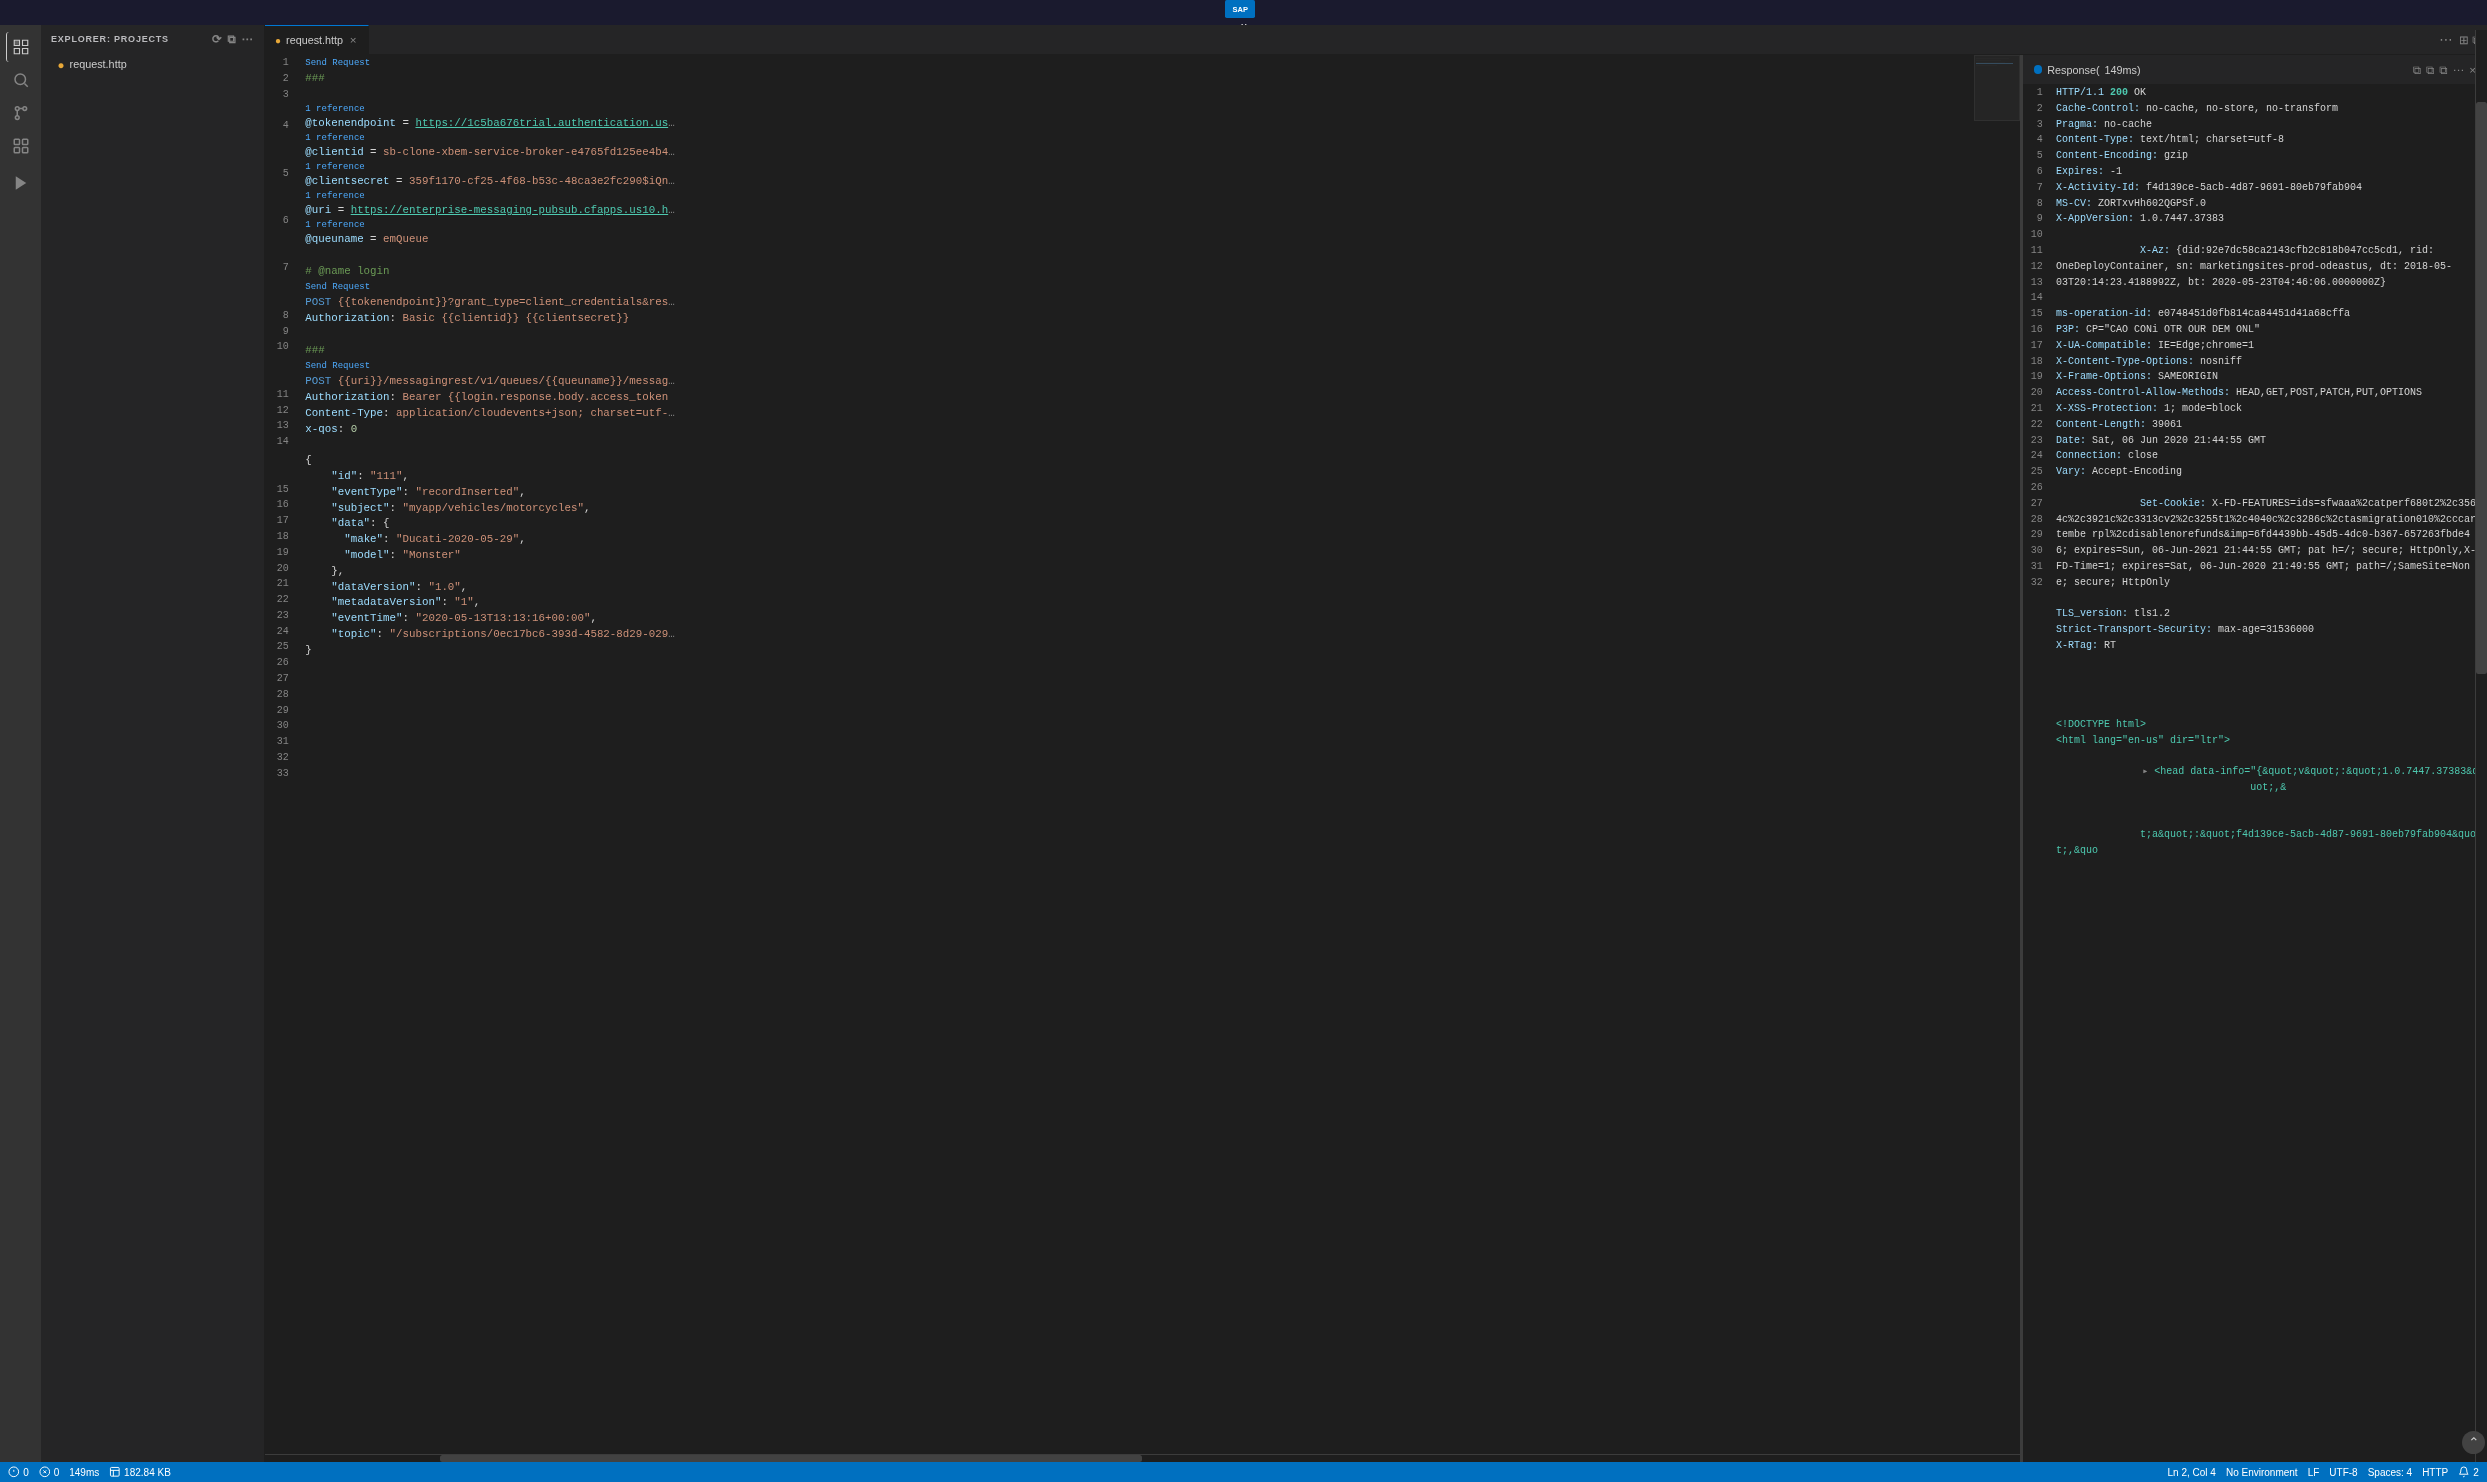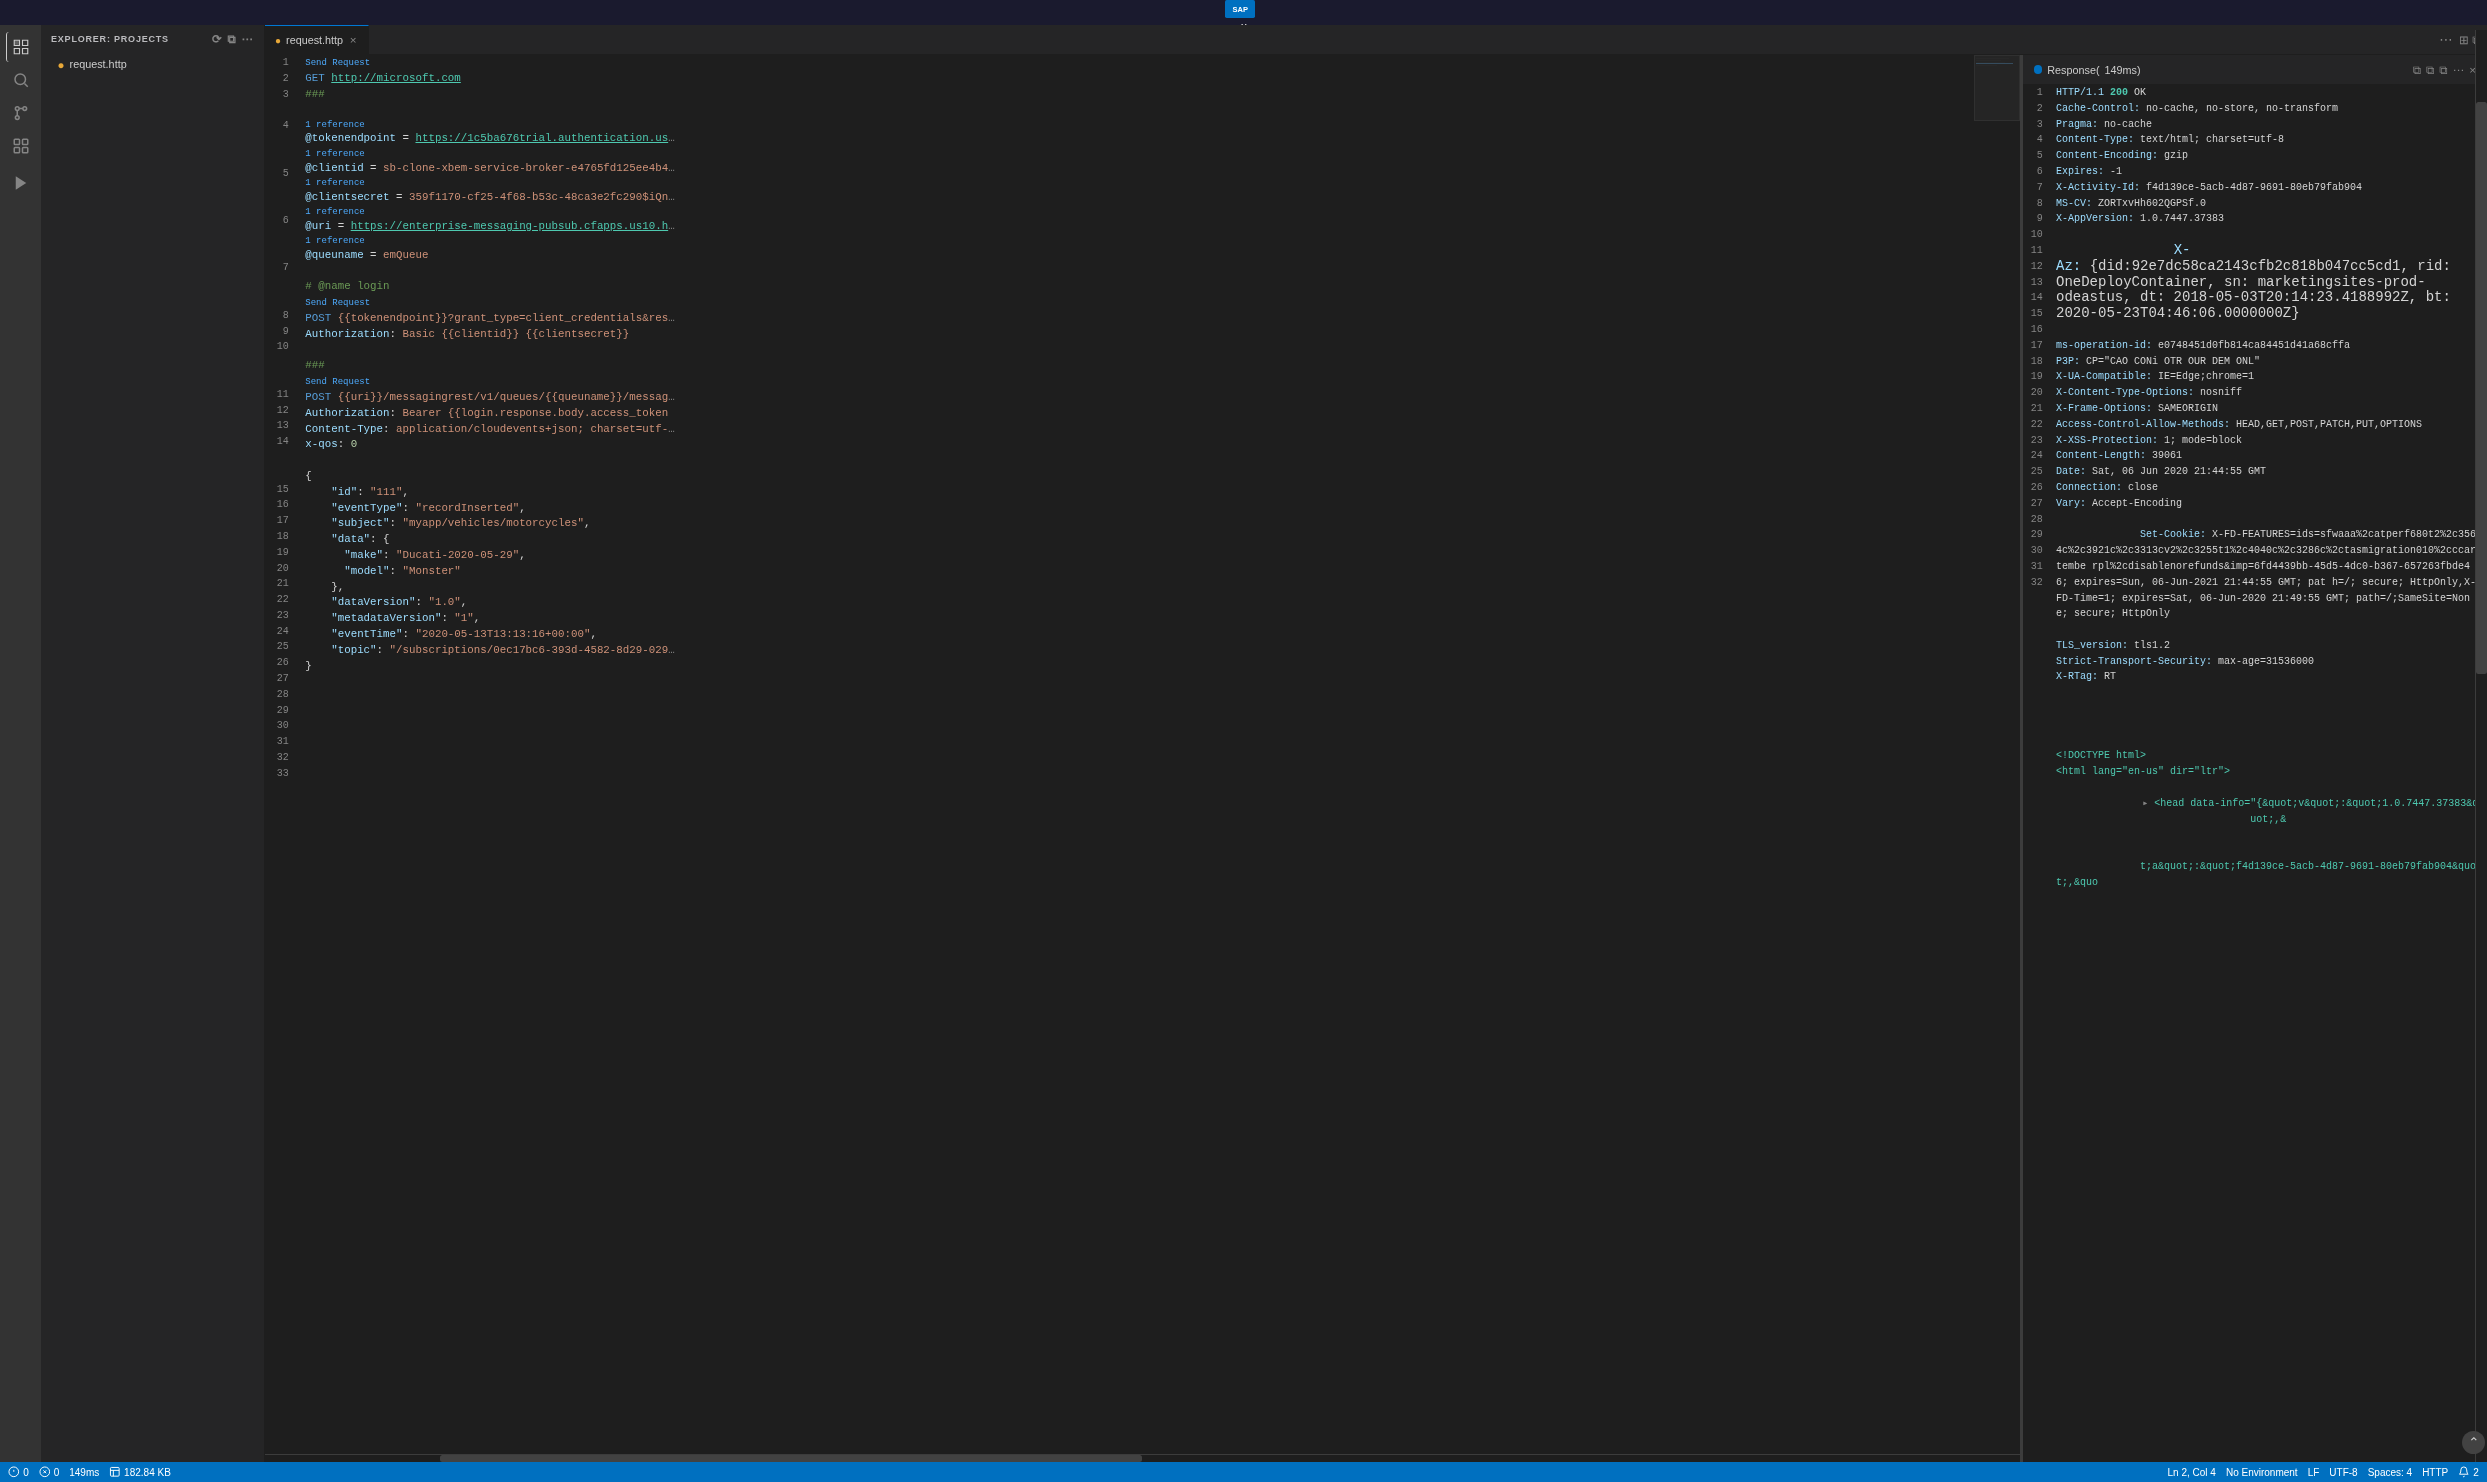--- a/index.html
+++ b/index.html
@@ -236,23 +236,20 @@
             <div class="line-num">32</div>
             <div class="line-num">33</div>
           </div>
 
           <div class="code-content">
 
             <div style="height:15.8px; display:flex; align-items:center;">
               <span class="send-req">Send Request</span>
             </div>
 
-            <div class="code-line">
-              <span class="keyword">GET</span><span>&nbsp;</span><span class="url">http://microsoft.com</span>
-            </div>
 
             <div class="code-line">
               <span class="comment">###</span>
             </div>
 
             <div class="code-line">&nbsp;</div>
 
             <div style="height:13.3px; display:flex; align-items:center;">
               <span class="ref-link">1 reference</span>
             </div>
@@ -489,21 +486,21 @@
             </div>
 
             <div class="code-line">
               <span class="header-key">MS-CV:</span><span>&nbsp;</span><span>ZORTxvHh602QGPSf.0</span>
             </div>
 
             <div class="code-line">
               <span class="header-key">X-AppVersion:</span><span>&nbsp;</span><span>1.0.7447.37383</span>
             </div>
 
-            <div style="line-height:15.8px; white-space:pre-wrap; display:block; font-family:'Consolas','Courier New',monospace; font-size:14px;">
+            <div style="line-height:15.8px; white-space:pre-wrap; display:block; font-family:'Consolas','Courier New',monospace; font-size:10px;">
               <span class="header-key">X-Az:</span><span>&nbsp;</span><span style="color:#d4d4d4;">{did:92e7dc58ca2143cfb2c818b047cc5cd1, rid: OneDeployContainer, sn: marketingsites-prod-odeastus, dt: 2018-05-03T20:14:23.4188992Z, bt: 2020-05-23T04:46:06.0000000Z}</span>
             </div>
 
             <div class="code-line">
               <span class="header-key">ms-operation-id:</span><span>&nbsp;</span><span>e0748451d0fb814ca84451d41a68cffa</span>
             </div>
 
             <div class="code-line">
               <span class="header-key">P3P:</span><span>&nbsp;</span><span>CP="CAO CONi OTR OUR DEM ONL"</span>
             </div>

